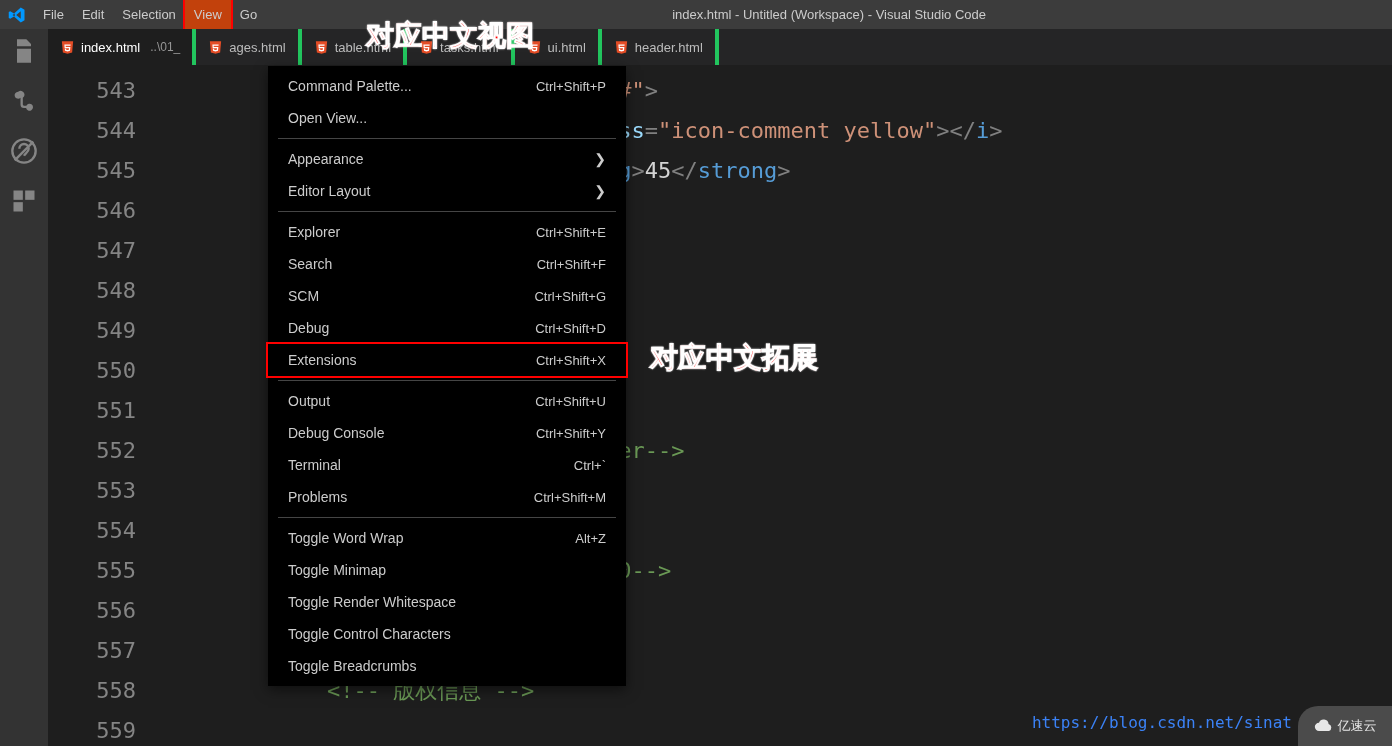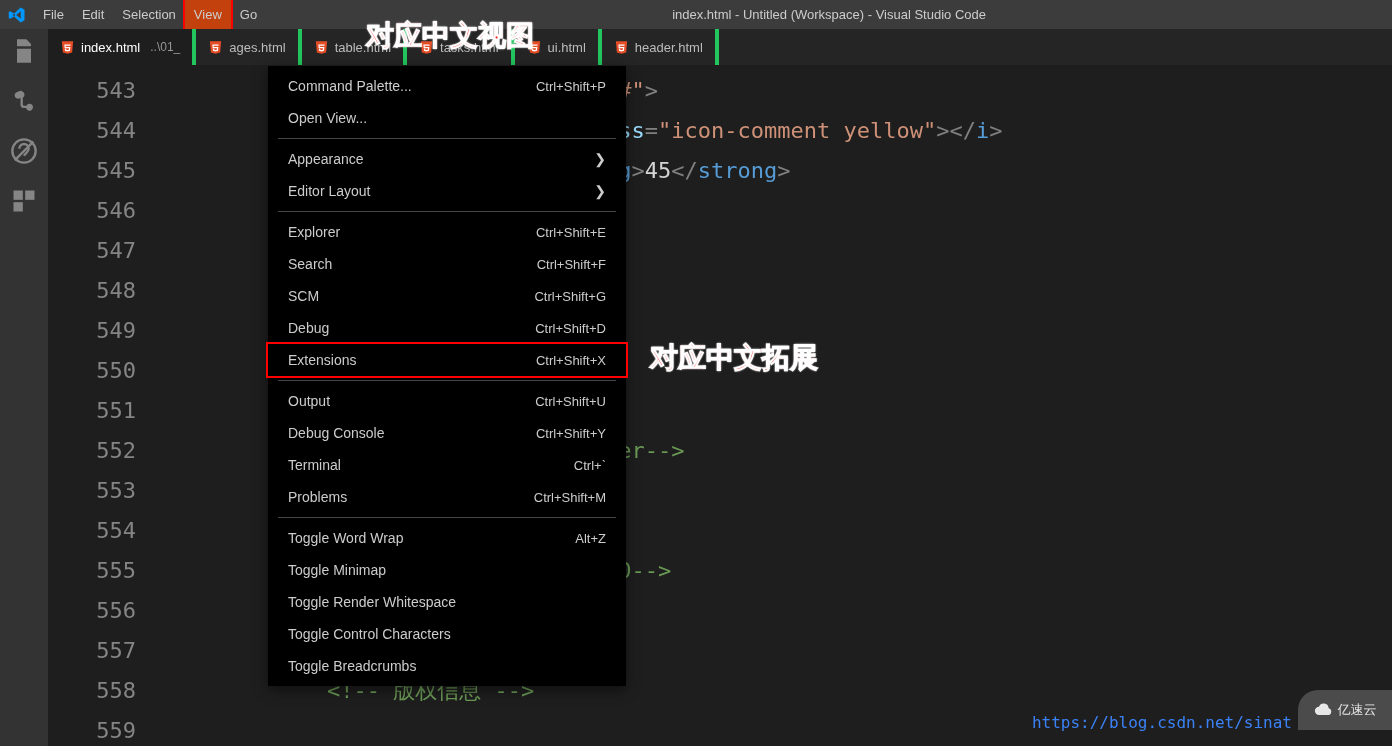--- a/index.html
+++ b/index.html
@@ -27,21 +27,21 @@
   .dropdown { position:absolute; left:220px; top:37px; width:358px; background:#000000; box-shadow: 0 4px 12px rgba(0,0,0,.5); z-index:10; padding:4px 0;}
   .dd-item { height:32px; display:flex; align-items:center; justify-content:space-between; padding:0 20px; font-size:14px; color:#ccc; cursor:default;}
   .dd-sep { height:1px; background:#454545; margin:4px 10px;}
   .dd-box-ext { outline:2px solid #ff0000;}
   .dd-short { color:#ccc; font-size:13px;}
   .anno { position:absolute; color:#ff0000; font-weight:900; font-size:28px; z-index:20; -webkit-text-stroke:1px #fff; text-shadow:0 0 2px #fff, 0 0 2px #fff;}
   .anno1 { left:318px; top:-12px;}
   .anno2 { left:602px; top:310px;}
   .chev { color:#ccc; font-size:14px;}
   .url-wm { position:absolute; right:100px; bottom:14px; color:#3b82f6; font-size:16px; font-family:Consolas,monospace;}
-  .cloud-wm { position:absolute; right:0; bottom:16px; width:94px; height:40px; background:#4b4b4b; border-top-left-radius:20px; display:flex; align-items:center; justify-content:center; gap:4px; color:#e7e7e7; font-size:13px;}
+  .cloud-wm { position:absolute; right:0; bottom:0; width:94px; height:40px; background:#4b4b4b; border-top-left-radius:20px; display:flex; align-items:center; justify-content:center; gap:4px; color:#e7e7e7; font-size:13px;}
 </style>
 </head>
 <body>
 
 <div class="title-bar">
   <div class="logo">
     <svg viewBox="0 0 24 24" width="18" height="18">
         <path fill="#0098ff" d="M17 2l5 3v14l-5 3-9-8-5 3-2-1V8l2-1 5 3 9-8zM6 12l3 2V10l-3 2zm11 5V7l-6 5 6 5z"></path>
       </svg>
   </div>

